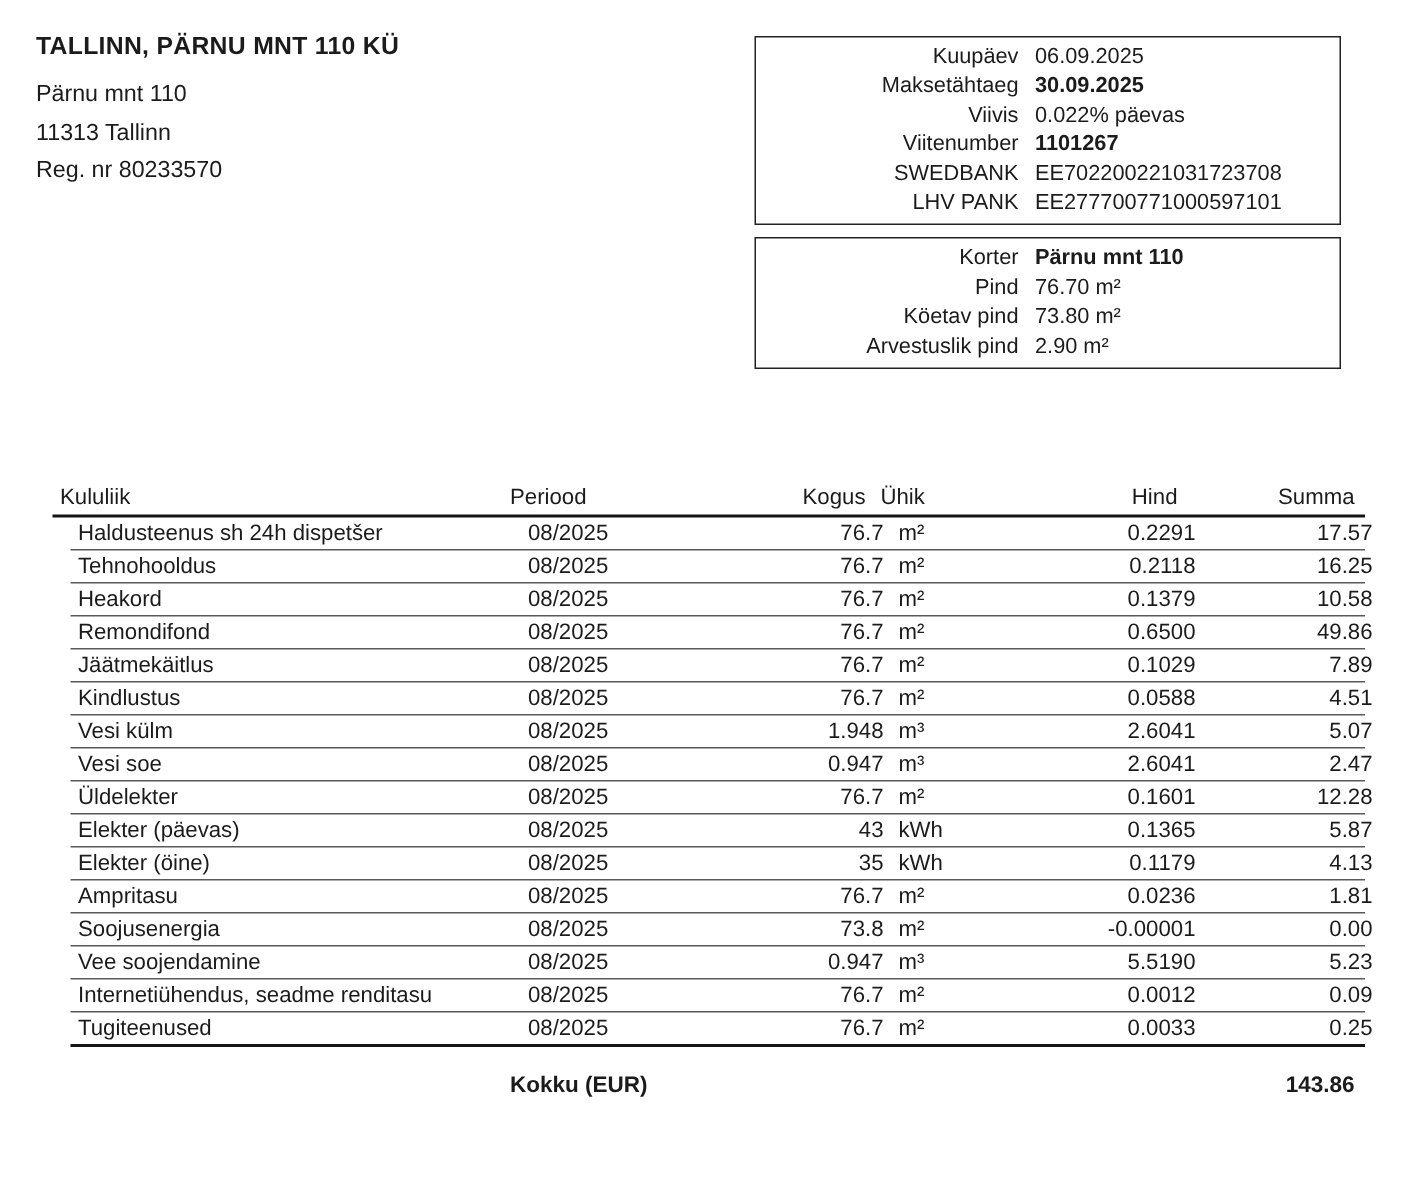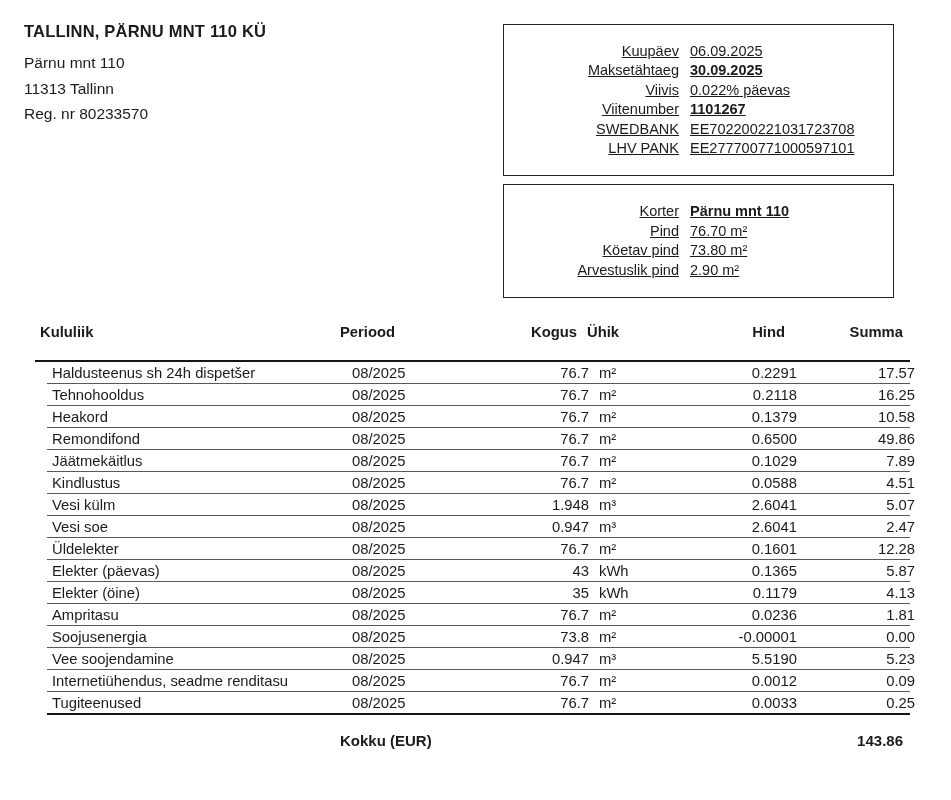--- a/index.html
+++ b/index.html
@@ -18,29 +18,29 @@
   .sender-name { font-weight:bold; font-size:16.5px; letter-spacing:0.2px; margin-bottom:9px; }
   .sender-line { font-size:15.5px; line-height:25.5px; }
 
   
   .right-col { position:absolute; left:503px; top:24px; width:391px; }
   .invoice-title {
     font-size:19px; font-weight:bold; white-space:nowrap;
     text-align:center; padding-left:72px; line-height:22px; margin-bottom:6px;
   }
   .invoice-title .num { margin-left:10px; }
-  .info-box { border:1.5px solid #222; padding:17px 8px; box-sizing:border-box;text-decoration:underline; }
+  .info-box { border:1.5px solid #222; padding:4px 8px; box-sizing:border-box; }
   .info-box + .info-box { margin-top:8px; }
   .info-row { display:flex; font-size:14.5px; line-height:19.4px; white-space:nowrap; }
   .info-label { width:167px; text-align:right; flex:none; }
   .info-value { margin-left:11px; flex:1; text-align:left; }
 
   
   .charges { position:absolute; left:35px; top:324px; width:875px; font-size:14.8px; }
-  .thead { display:flex; font-weight:bold; padding-bottom:20px; border-bottom:2.5px solid #151515; }
+  .thead { display:flex; font-weight:normal; padding-bottom:3px; border-bottom:2.5px solid #151515; }
   .tbody { border-bottom:2.5px solid #151515;margin-left:12px; }
   .trow { display:flex; height:21px; align-items:center; border-bottom:1px solid #595959; }
   .trow:last-child { border-bottom:none;align-items:center; }
   .c1 { width:305px; padding-left:5px; box-sizing:border-box; text-align:left; flex:none; }
   .c2 { width:140px; text-align:left; flex:none; }
   .c3 { width:97px;  text-align:right; flex:none; }
   .c4 { width:70px;  padding-left:10px; box-sizing:border-box; text-align:left; flex:none; }
   .c5 { width:138px; text-align:right; flex:none; }
   .c6 { width:118px; text-align:right; flex:none; }
   .total-row { display:flex; font-weight:bold; padding-top:17px; font-size:15px; }

